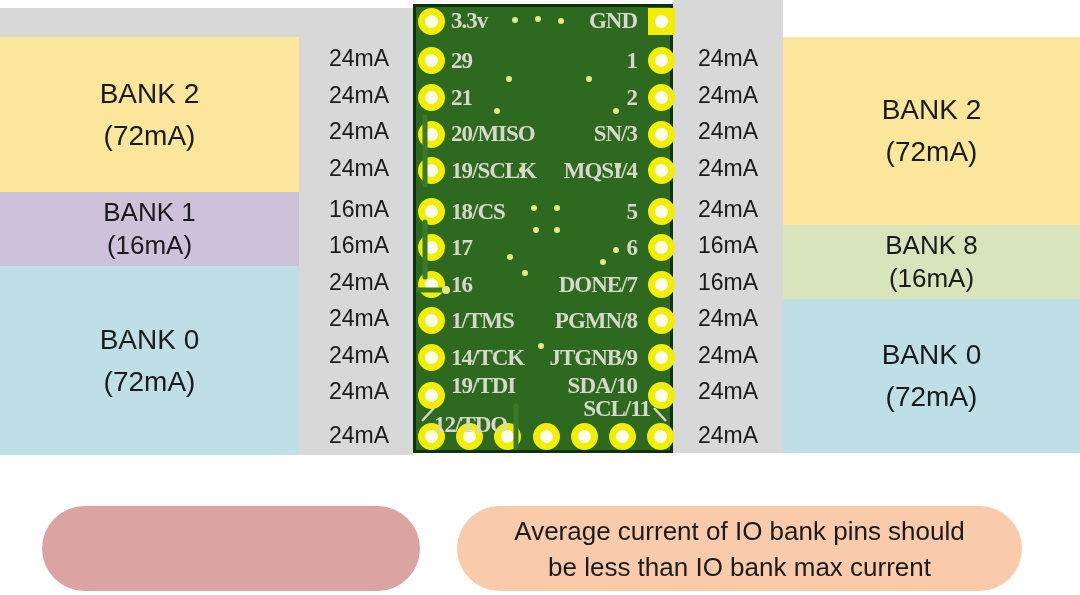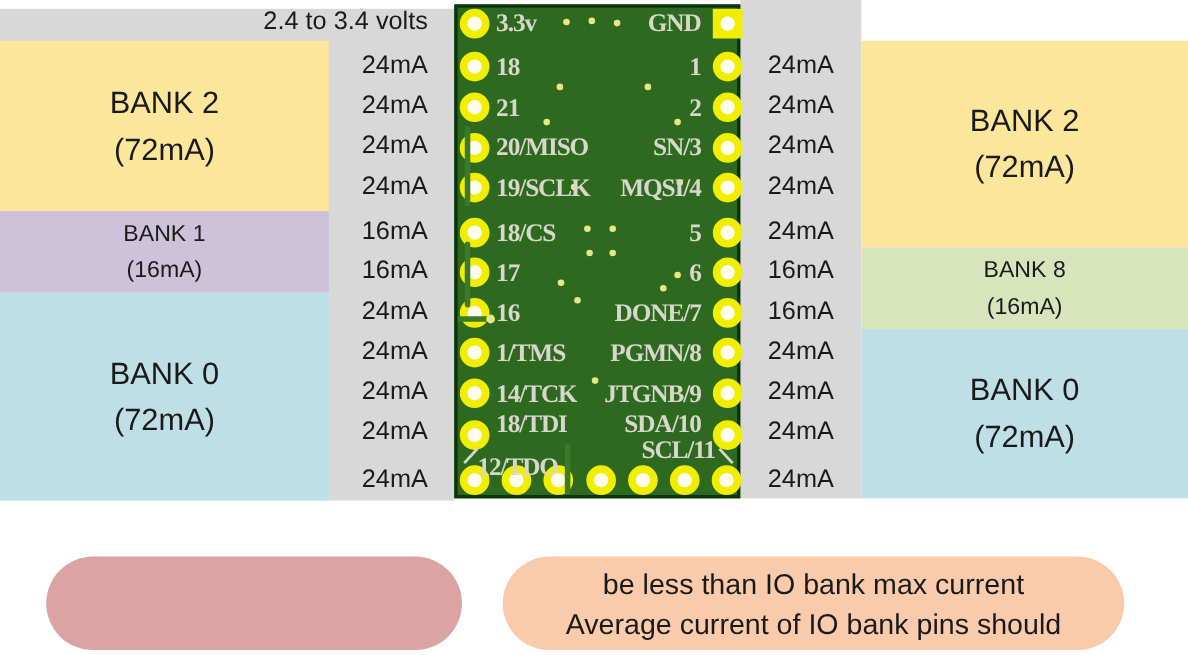--- a/index.html
+++ b/index.html
@@ -6,21 +6,21 @@
   .stage{position:relative;width:1080px;height:595px;background:#ffffff;overflow:hidden;
          font-family:"Liberation Sans",sans-serif;color:#1a1a1a;}
   .abs{position:absolute;}
   
   .gray-left{left:0;top:8px;width:413px;height:447px;background:#d8d8d8;}
   .gray-right{left:673px;top:0;width:110px;height:453px;background:#d8d8d8;}
   
   .bank{display:flex;flex-direction:column;align-items:center;justify-content:center;text-align:center;}
   .bank .bname,.bank .bmax{display:block;}
   .bank.big{font-size:28px;line-height:42px;}
-  .bank.small{font-size:21px;line-height:33px;}
+  .bank.small{font-size:26px;line-height:33px;}
   .lb2{left:0;top:37px;width:299px;height:155px;background:#fce69c;}
   .lb1{left:0;top:192px;width:299px;height:74px;background:#cdc2da;}
   .lb0{left:0;top:266px;width:299px;height:189px;background:#bfdfe7;}
   .rb2{left:783px;top:37px;width:297px;height:188px;background:#fce69c;}
   .rb3{left:783px;top:225px;width:297px;height:74px;background:#d8e4bb;}
   .rb0{left:783px;top:299px;width:297px;height:154px;background:#bfdfe7;}
   
   .volt{left:100px;top:3px;width:289px;height:30px;line-height:30px;font-size:23px;text-align:right;}
   .cur{height:30px;line-height:30px;font-size:23px;}
   .cur.l{left:299px;width:90px;text-align:right;}
@@ -71,21 +71,20 @@
   </div>
   <div class="abs bank small rb3">
     <span class="bname">BANK 8</span>
     <span class="bmax">(16mA)</span>
   </div>
   <div class="abs bank big rb0">
     <span class="bname">BANK 0</span>
     <span class="bmax">(72mA)</span>
   </div>
 
-  <div class="abs volt">2.4 to 3.4 volts</div>
 
   <div class="abs cur l" style="top:43px">24mA</div>
   <div class="abs cur l" style="top:80px">24mA</div>
   <div class="abs cur l" style="top:116px">24mA</div>
   <div class="abs cur l" style="top:153px">24mA</div>
   <div class="abs cur l" style="top:194px">16mA</div>
   <div class="abs cur l" style="top:230px">16mA</div>
   <div class="abs cur l" style="top:267px">24mA</div>
   <div class="abs cur l" style="top:303px">24mA</div>
   <div class="abs cur l" style="top:340px">24mA</div>
@@ -166,46 +165,46 @@
           <circle cx="30" cy="283" r="4"></circle>
           <circle cx="125" cy="339" r="3"></circle>
       </g>
       <g stroke="#d9d7cb" stroke-width="2.5" fill="none">
         <path d="M6,414 L18,401"></path>
         <path d="M238,401 L250,414"></path>
       </g>
     </svg>
 
     <div class="plabel pl" style="top:0px">3.3v</div>
-    <div class="plabel pl" style="top:40px">18</div>
+    <div class="plabel pl" style="top:40px">29</div>
     <div class="plabel pl" style="top:77px">21</div>
     <div class="plabel pl" style="top:113px">20/MISO</div>
     <div class="plabel pl" style="top:150px">19/SCLK</div>
     <div class="plabel pl" style="top:191px">18/CS</div>
     <div class="plabel pl" style="top:227px">17</div>
     <div class="plabel pl" style="top:264px">16</div>
     <div class="plabel pl" style="top:300px">1/TMS</div>
     <div class="plabel pl" style="top:337px">14/TCK</div>
-    <div class="plabel pl" style="top:365px">18/TDI</div>
+    <div class="plabel pl" style="top:365px">19/TDI</div>
     <div class="plabel pl" style="top:404px;left:18px">12/TDO</div>
 
     <div class="plabel pr" style="top:0px">GND</div>
     <div class="plabel pr" style="top:40px">1</div>
     <div class="plabel pr" style="top:77px">2</div>
     <div class="plabel pr" style="top:113px">SN/3</div>
     <div class="plabel pr" style="top:150px">MQSI/4</div>
     <div class="plabel pr" style="top:191px">5</div>
     <div class="plabel pr" style="top:227px">6</div>
     <div class="plabel pr" style="top:264px">DONE/7</div>
     <div class="plabel pr" style="top:300px">PGMN/8</div>
     <div class="plabel pr" style="top:337px">JTGNB/9</div>
     <div class="plabel pr" style="top:365px">SDA/10</div>
     <div class="plabel pr" style="top:388px;right:20px">SCL/11</div>
   </div>
 
   <div class="abs callout co-pink">
   </div>
   <div class="abs callout co-orange">
+    <span>Average current of IO bank pins should</span>
     <span>be less than IO bank max current</span>
-    <span>Average current of IO bank pins should</span>
   </div>
 
 </div>
 
 </body></html>

